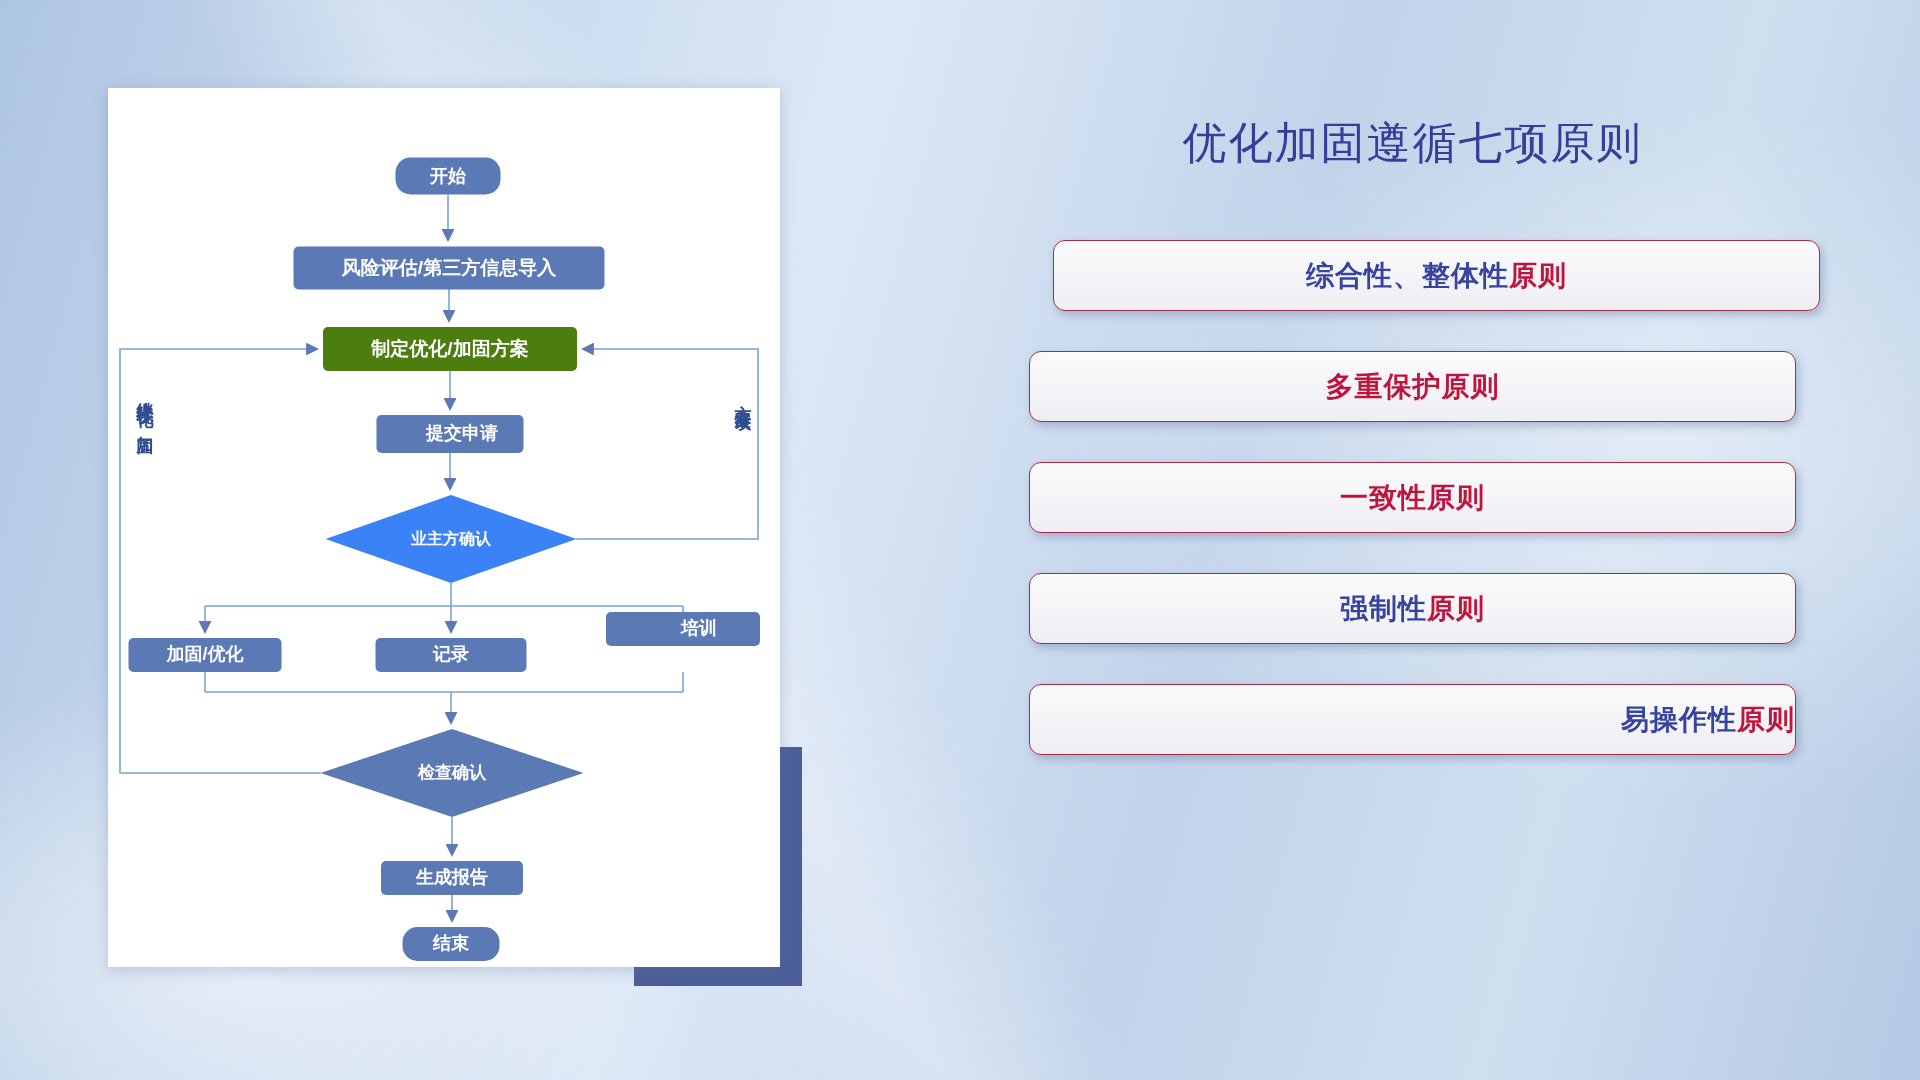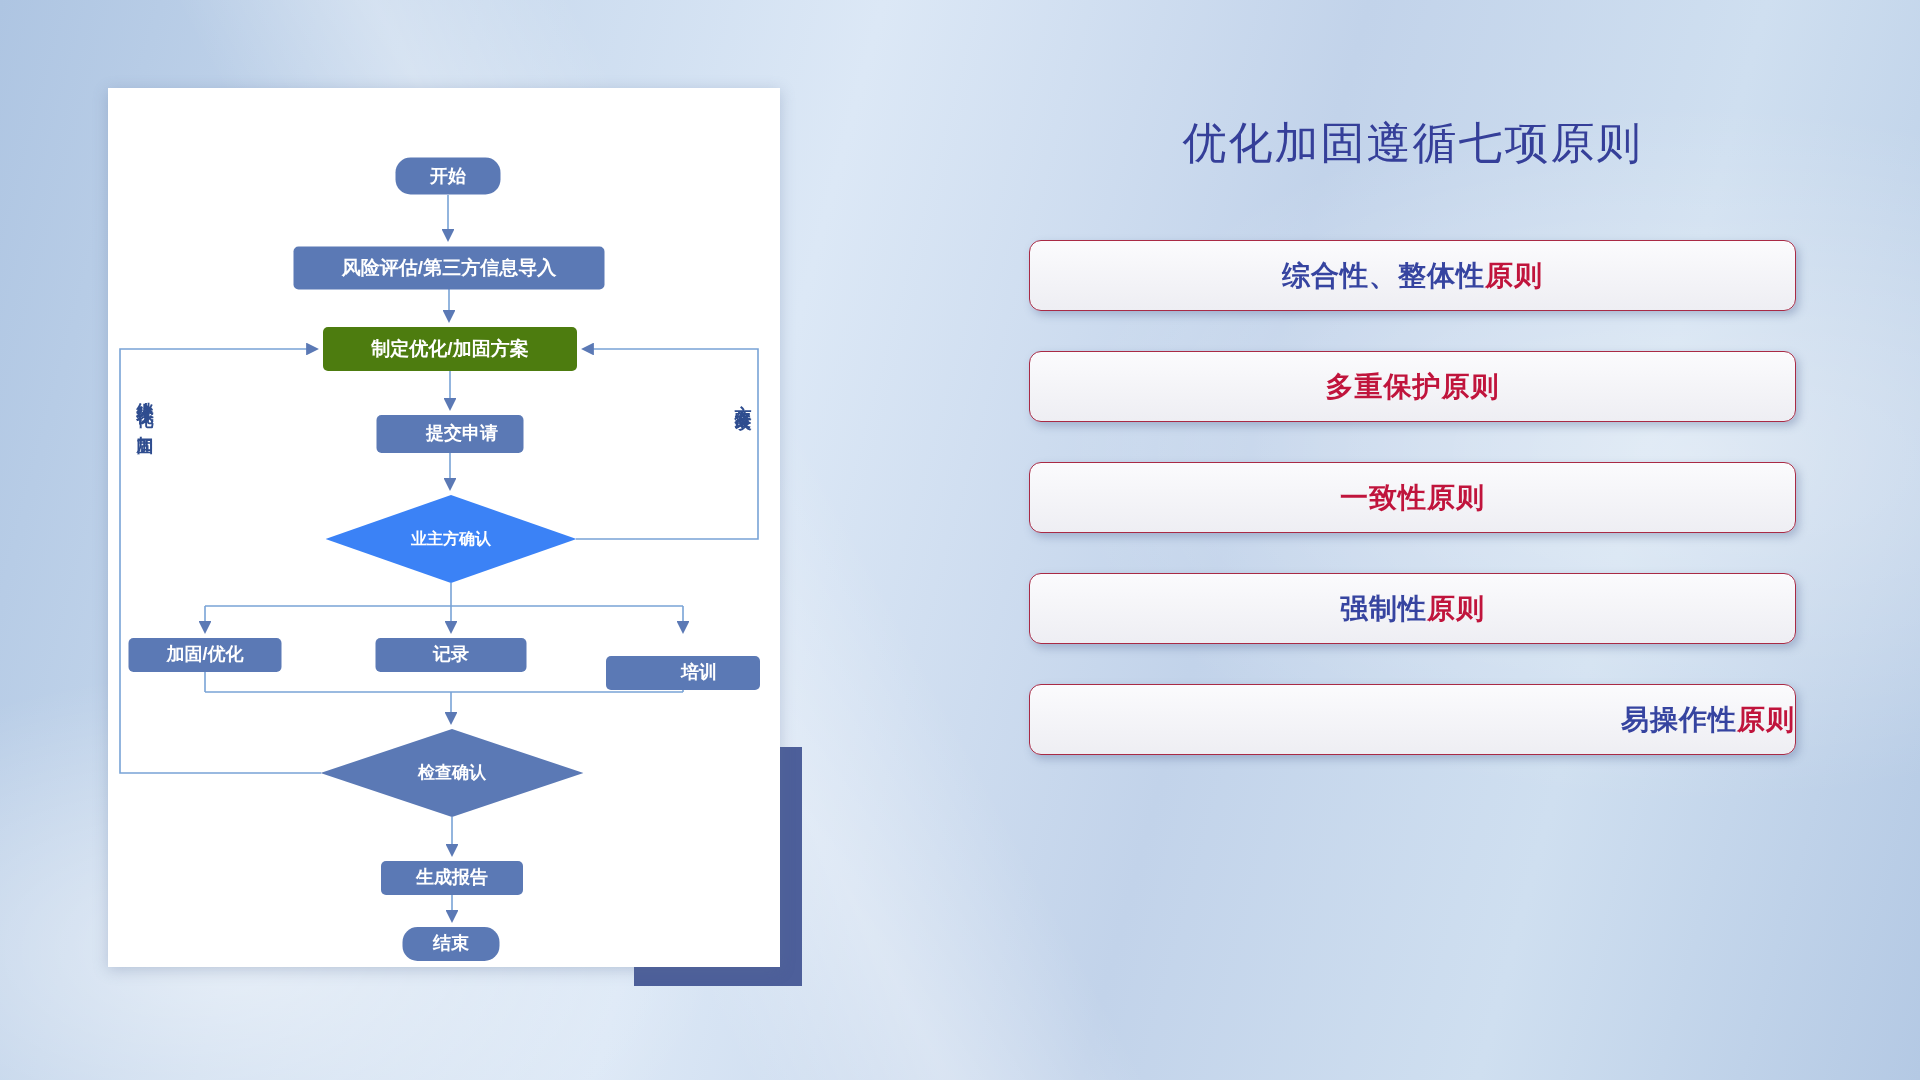--- a/index.html
+++ b/index.html
@@ -80,37 +80,37 @@
   <div class="node" style="left:342px; top:261px; width:254px; height:44px; background:#4d7c0f; font-size:19px;">制定优化/加固方案</div>
 
   <div class="node" style="left:342px; top:346px; width:147px; height:38px; background:#5b79b5; font-size:18px;padding-left:24px;">提交申请</div>
 
   <div class="node diamond" style="left:343px; top:451px; width:251px; height:88px; background:#3b82f6; font-size:16px;">业主方确认</div>
 
   <div class="node" style="left:97px; top:567px; width:153px; height:34px; background:#5b79b5; font-size:18px;">加固/优化</div>
 
   <div class="node" style="left:343px; top:567px; width:151px; height:34px; background:#5b79b5; font-size:18px;">记录</div>
 
-  <div class="node" style="left:575px; top:585px; width:154px; height:34px; background:#5b79b5; font-size:18px;padding-left:32px;">培训</div>
+  <div class="node" style="left:575px; top:541px; width:154px; height:34px; background:#5b79b5; font-size:18px;padding-left:32px;">培训</div>
 
   <div class="node diamond" style="left:344px; top:685px; width:263px; height:88px; background:#5b79b5; font-size:17px;">检查确认</div>
 
   <div class="node" style="left:344px; top:790px; width:142px; height:34px; background:#5b79b5; font-size:18px;">生成报告</div>
 
   <div class="node pill" style="left:343px; top:856px; width:97px; height:34px; background:#5b79b5; font-size:18px;">结束</div>
 
   <div class="vlabel" style="left:26px; top:300px; height:170px; color:#2f4d8f;">继续优化/加固</div>
 
   <div class="vlabel" style="left:624px; top:304px; height:110px; color:#2f4d8f;">方案修改</div>
 </div>
 
 <div class="right-title" style="color:#353f99;">优化加固遵循七项原则</div>
 
 <div class="principles">
-    <div class="principle-box" style="border: 1.5px solid rgb(169, 42, 69);">
+    <div class="principle-box" style="border: 1.5px solid rgb(169, 42, 69); margin-left: 24px;">
       <span style="color: rgb(54, 68, 160);">综合性、整体性</span>
       <span style="color: rgb(192, 20, 60);">原则</span>
     </div>
     <div class="principle-box" style="border: 1.5px solid rgb(169, 42, 69);">
       <span style="color: rgb(192, 20, 60);">多重保护原则</span>
     </div>
     <div class="principle-box" style="border: 1.5px solid rgb(169, 42, 69);">
       <span style="color: rgb(192, 20, 60);">一致性原则</span>
     </div>
     <div class="principle-box" style="border: 1.5px solid rgb(169, 42, 69);">

